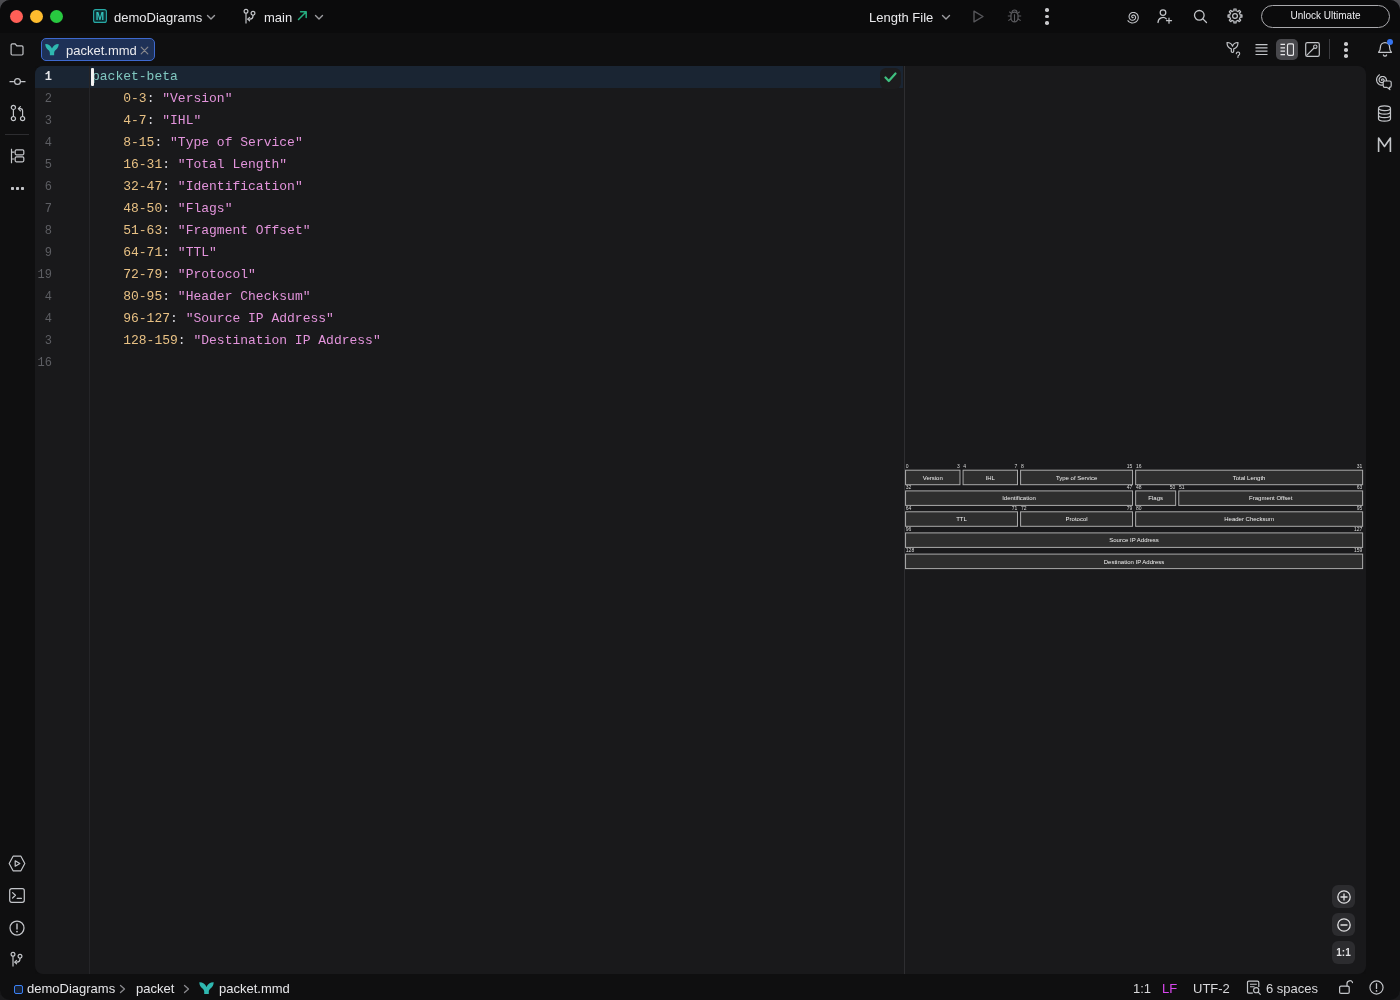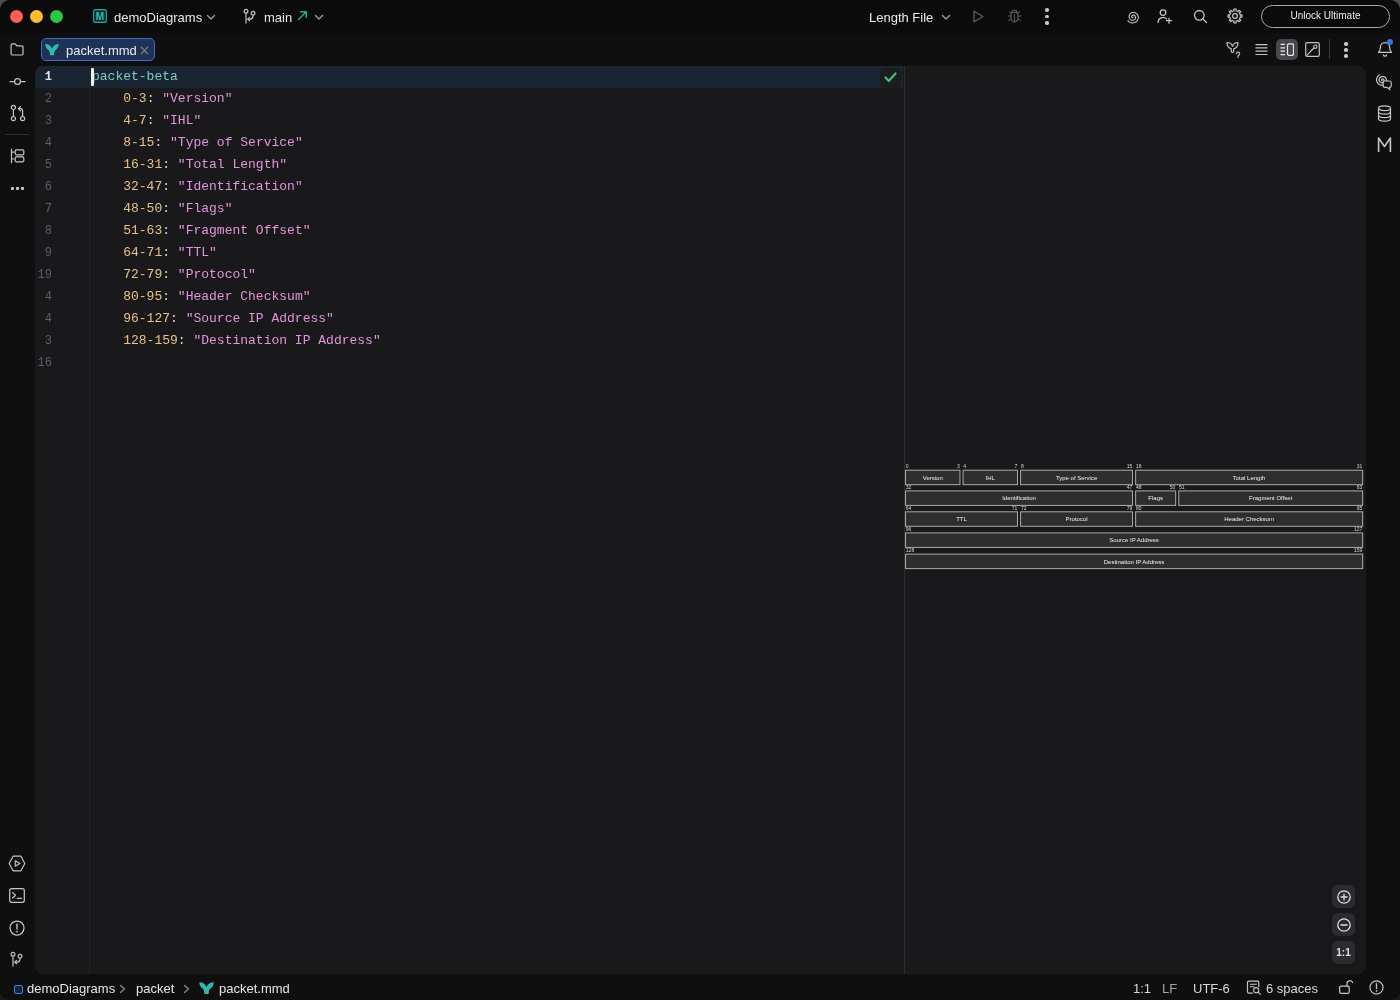--- a/index.html
+++ b/index.html
@@ -299,22 +299,22 @@
     <div class="abs" style="left:136px;top:6.5px;color:#e6e6e9;">packet</div>
     <svg class="abs" style="left:183px;top:9.5px;" width="7" height="10" viewBox="0 0 7 10">
         <path d="M1.5 1.5 L5.5 5 L1.5 8.5" fill="none" stroke="#8a8a8e" stroke-width="1.3" stroke-linecap="round" stroke-linejoin="round"></path>
       </svg>
     <svg class="abs" style="left:199px;top:7px;" width="15" height="14" viewBox="75 100 340 285">
         <path d="M407.48,111.18C335.587,108.103 269.573,152.338 245.08,220C220.587,152.338 154.573,108.103 82.68,111.18C80.285,168.229 107.577,222.632 154.74,254.82C178.908,271.419 193.35,298.951 193.27,328.27L193.27,379.13L296.9,379.13L296.9,328.27C296.817,298.953 311.252,271.42 335.41,254.82C382.596,222.655 409.902,168.245 407.48,111.18Z" fill="#2fb8b0"></path>
       </svg>
     <div class="abs" style="left:219px;top:6.5px;color:#e6e6e9;">packet.mmd</div>
 
     <div class="abs" style="left:1133px;top:6.5px;color:#d8d8db;">1:1</div>
-    <div class="abs" style="left:1162px;top:6.5px;color:#a3a3a3;">LF</div>
-    <div class="abs" style="left:1193px;top:6.5px;color:#d8d8db;">UTF-6</div>
+    <div class="abs" style="left:1162px;top:6.5px;color:#d946ef;">LF</div>
+    <div class="abs" style="left:1193px;top:6.5px;color:#d8d8db;">UTF-2</div>
     <svg class="abs" style="left:1246px;top:6px;" width="15" height="16" viewBox="0 0 15 16">
       <path d="M12.8 7 V2.4 a1.3 1.3 0 0 0 -1.3 -1.3 H2.8 a1.3 1.3 0 0 0 -1.3 1.3 v9.4 a1.3 1.3 0 0 0 1.3 1.3 h4" fill="none" stroke="#c3c5c9" stroke-width="1.2"></path>
       <path d="M4 4.2 h6.8 M4 6.8 h4.5" stroke="#c3c5c9" stroke-width="1.1"></path>
       <circle cx="10.2" cy="10.2" r="2.6" fill="none" stroke="#c3c5c9" stroke-width="1.1"></circle>
       <path d="M12.2 12.2 L14.3 14.3" stroke="#c3c5c9" stroke-width="1.2" stroke-linecap="round"></path>
     </svg>
     <div class="abs" style="left:1266px;top:6.5px;color:#d8d8db;">6 spaces</div>
     <svg class="abs" style="left:1338px;top:5px;" width="15" height="16" viewBox="0 0 15 16">
       <rect x="1.6" y="7" width="9.6" height="7.4" rx="1.5" fill="none" stroke="#c3c5c9" stroke-width="1.25"></rect>
       <path d="M9 7 V4.6 a2.9 2.9 0 0 1 5.6 -1" fill="none" stroke="#c3c5c9" stroke-width="1.25" stroke-linecap="round"></path>

